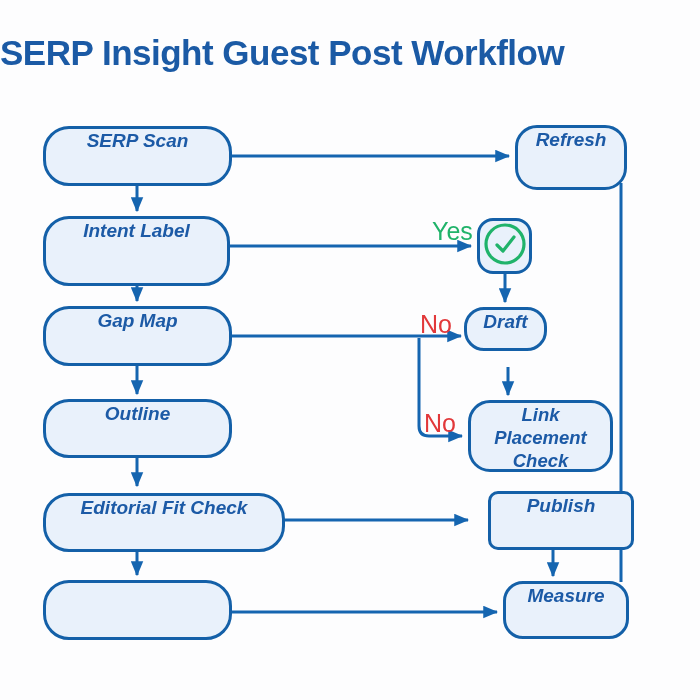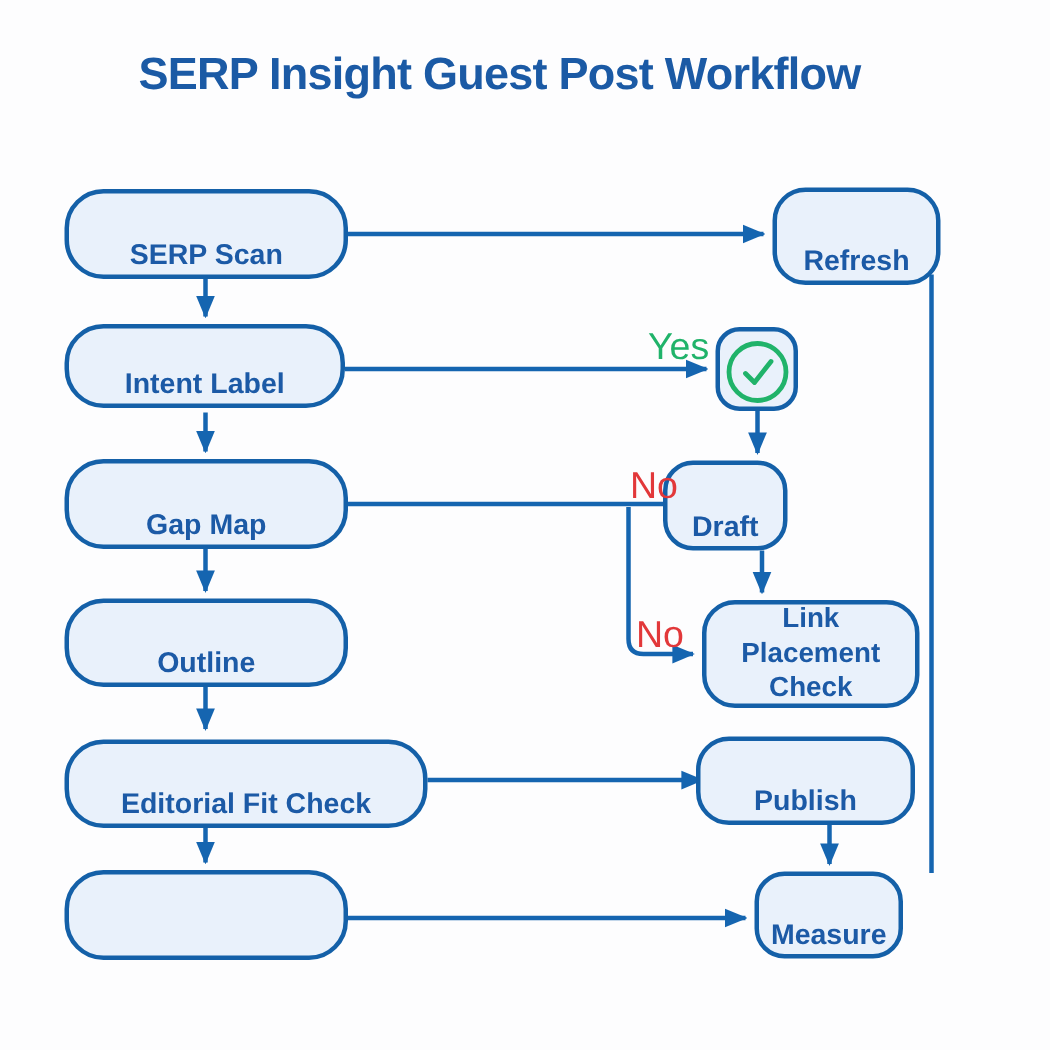--- a/index.html
+++ b/index.html
@@ -13,32 +13,32 @@
     --no-red:#e2383a;
   }
   html,body{margin:0;padding:0;}
   body{
     width:700px;height:700px;position:relative;overflow:hidden;
     background:var(--bg);
     font-family:"Liberation Sans",sans-serif;
   }
   .title{
     position:absolute;left:0;top:33px;width:666px;margin:0;
-    text-align:center;font-size:30px;font-weight:bold;
+    font-size:35px;font-weight:bold;
     color:var(--title-blue);letter-spacing:-0.5px;
   }
   .edges{position:absolute;left:0;top:0;width:700px;height:700px;}
   .node{
     position:absolute;box-sizing:border-box;
     background:var(--box-fill);
     border:3px solid var(--box-border);
     border-radius:26px;
-    display:flex;align-items:flex-end;justify-content:center;
+    display:flex;align-items:flex-start;justify-content:center;
     color:var(--text-blue);font-weight:bold;font-size:19px;
-    text-align:center;line-height:1.25;
+    text-align:center;line-height:1.25;font-style:italic;
   }
   .node.small-radius{border-radius:18px;}
   .edge-label{
     position:absolute;font-weight:normal;font-size:25px;line-height:1;
   }
   .edge-label.yes{color:var(--yes-green);}
   .edge-label.no{color:var(--no-red);}
 </style>
 </head>
 <body>
@@ -71,58 +71,58 @@
 </svg>
 
 <div class="node" style="left:43px;top:126px;width:189px;height:60px">
   <span>SERP Scan</span>
 </div>
 
 <div class="node small-radius" style="left:515px;top:125px;width:112px;height:65px;border-radius:22px">
   <span>Refresh</span>
 </div>
 
-<div class="node" style="left:43px;top:216px;width:187px;height:56px">
+<div class="node" style="left:43px;top:216px;width:187px;height:70px">
   <span>Intent Label</span>
 </div>
 
 <div class="node" style="left:477px;top:218px;width:55px;height:56px;border-radius:16px">
   <svg width="46" height="46" viewBox="0 0 46 46">
     <circle cx="23" cy="23" r="19" fill="none" stroke="#20b36a" stroke-width="3.2"></circle>
     <path d="M15 24 L21 30 L32 16" fill="none" stroke="#20b36a" stroke-width="3.2" stroke-linecap="round" stroke-linejoin="round"></path>
   </svg>
 </div>
 
 <div class="node" style="left:43px;top:306px;width:189px;height:60px">
   <span>Gap Map</span>
 </div>
 
-<div class="node small-radius" style="left:442px;top:307px;width:83px;height:60px;border-radius:20px">
+<div class="node small-radius" style="left:464px;top:307px;width:83px;height:44px;border-radius:20px">
   <span>Draft</span>
 </div>
 
 <div class="node" style="left:43px;top:399px;width:189px;height:59px">
   <span>Outline</span>
 </div>
 
 <div class="node small-radius" style="left:468px;top:400px;width:145px;height:72px;border-radius:22px;padding:0 8px;font-size:18.5px">
   <span>Link Placement Check</span>
 </div>
 
 <div class="node" style="left:43px;top:493px;width:242px;height:59px">
   <span>Editorial Fit Check</span>
 </div>
 
-<div class="node small-radius" style="left:464px;top:491px;width:146px;height:59px;border-radius:22px">
+<div class="node small-radius" style="left:488px;top:491px;width:146px;height:59px;border-radius:10px">
   <span>Publish</span>
 </div>
 
 <div class="node" style="left:43px;top:580px;width:189px;height:60px">
   <span></span>
 </div>
 
-<div class="node small-radius" style="left:503px;top:581px;width:99px;height:58px;border-radius:20px">
+<div class="node small-radius" style="left:503px;top:581px;width:126px;height:58px;border-radius:20px">
   <span>Measure</span>
 </div>
 
 <span class="edge-label yes" style="left:432px;top:219px">Yes</span>
 <span class="edge-label no" style="left:420px;top:312px">No</span>
 <span class="edge-label no" style="left:424px;top:411px">No</span>
 
 </body></html>

